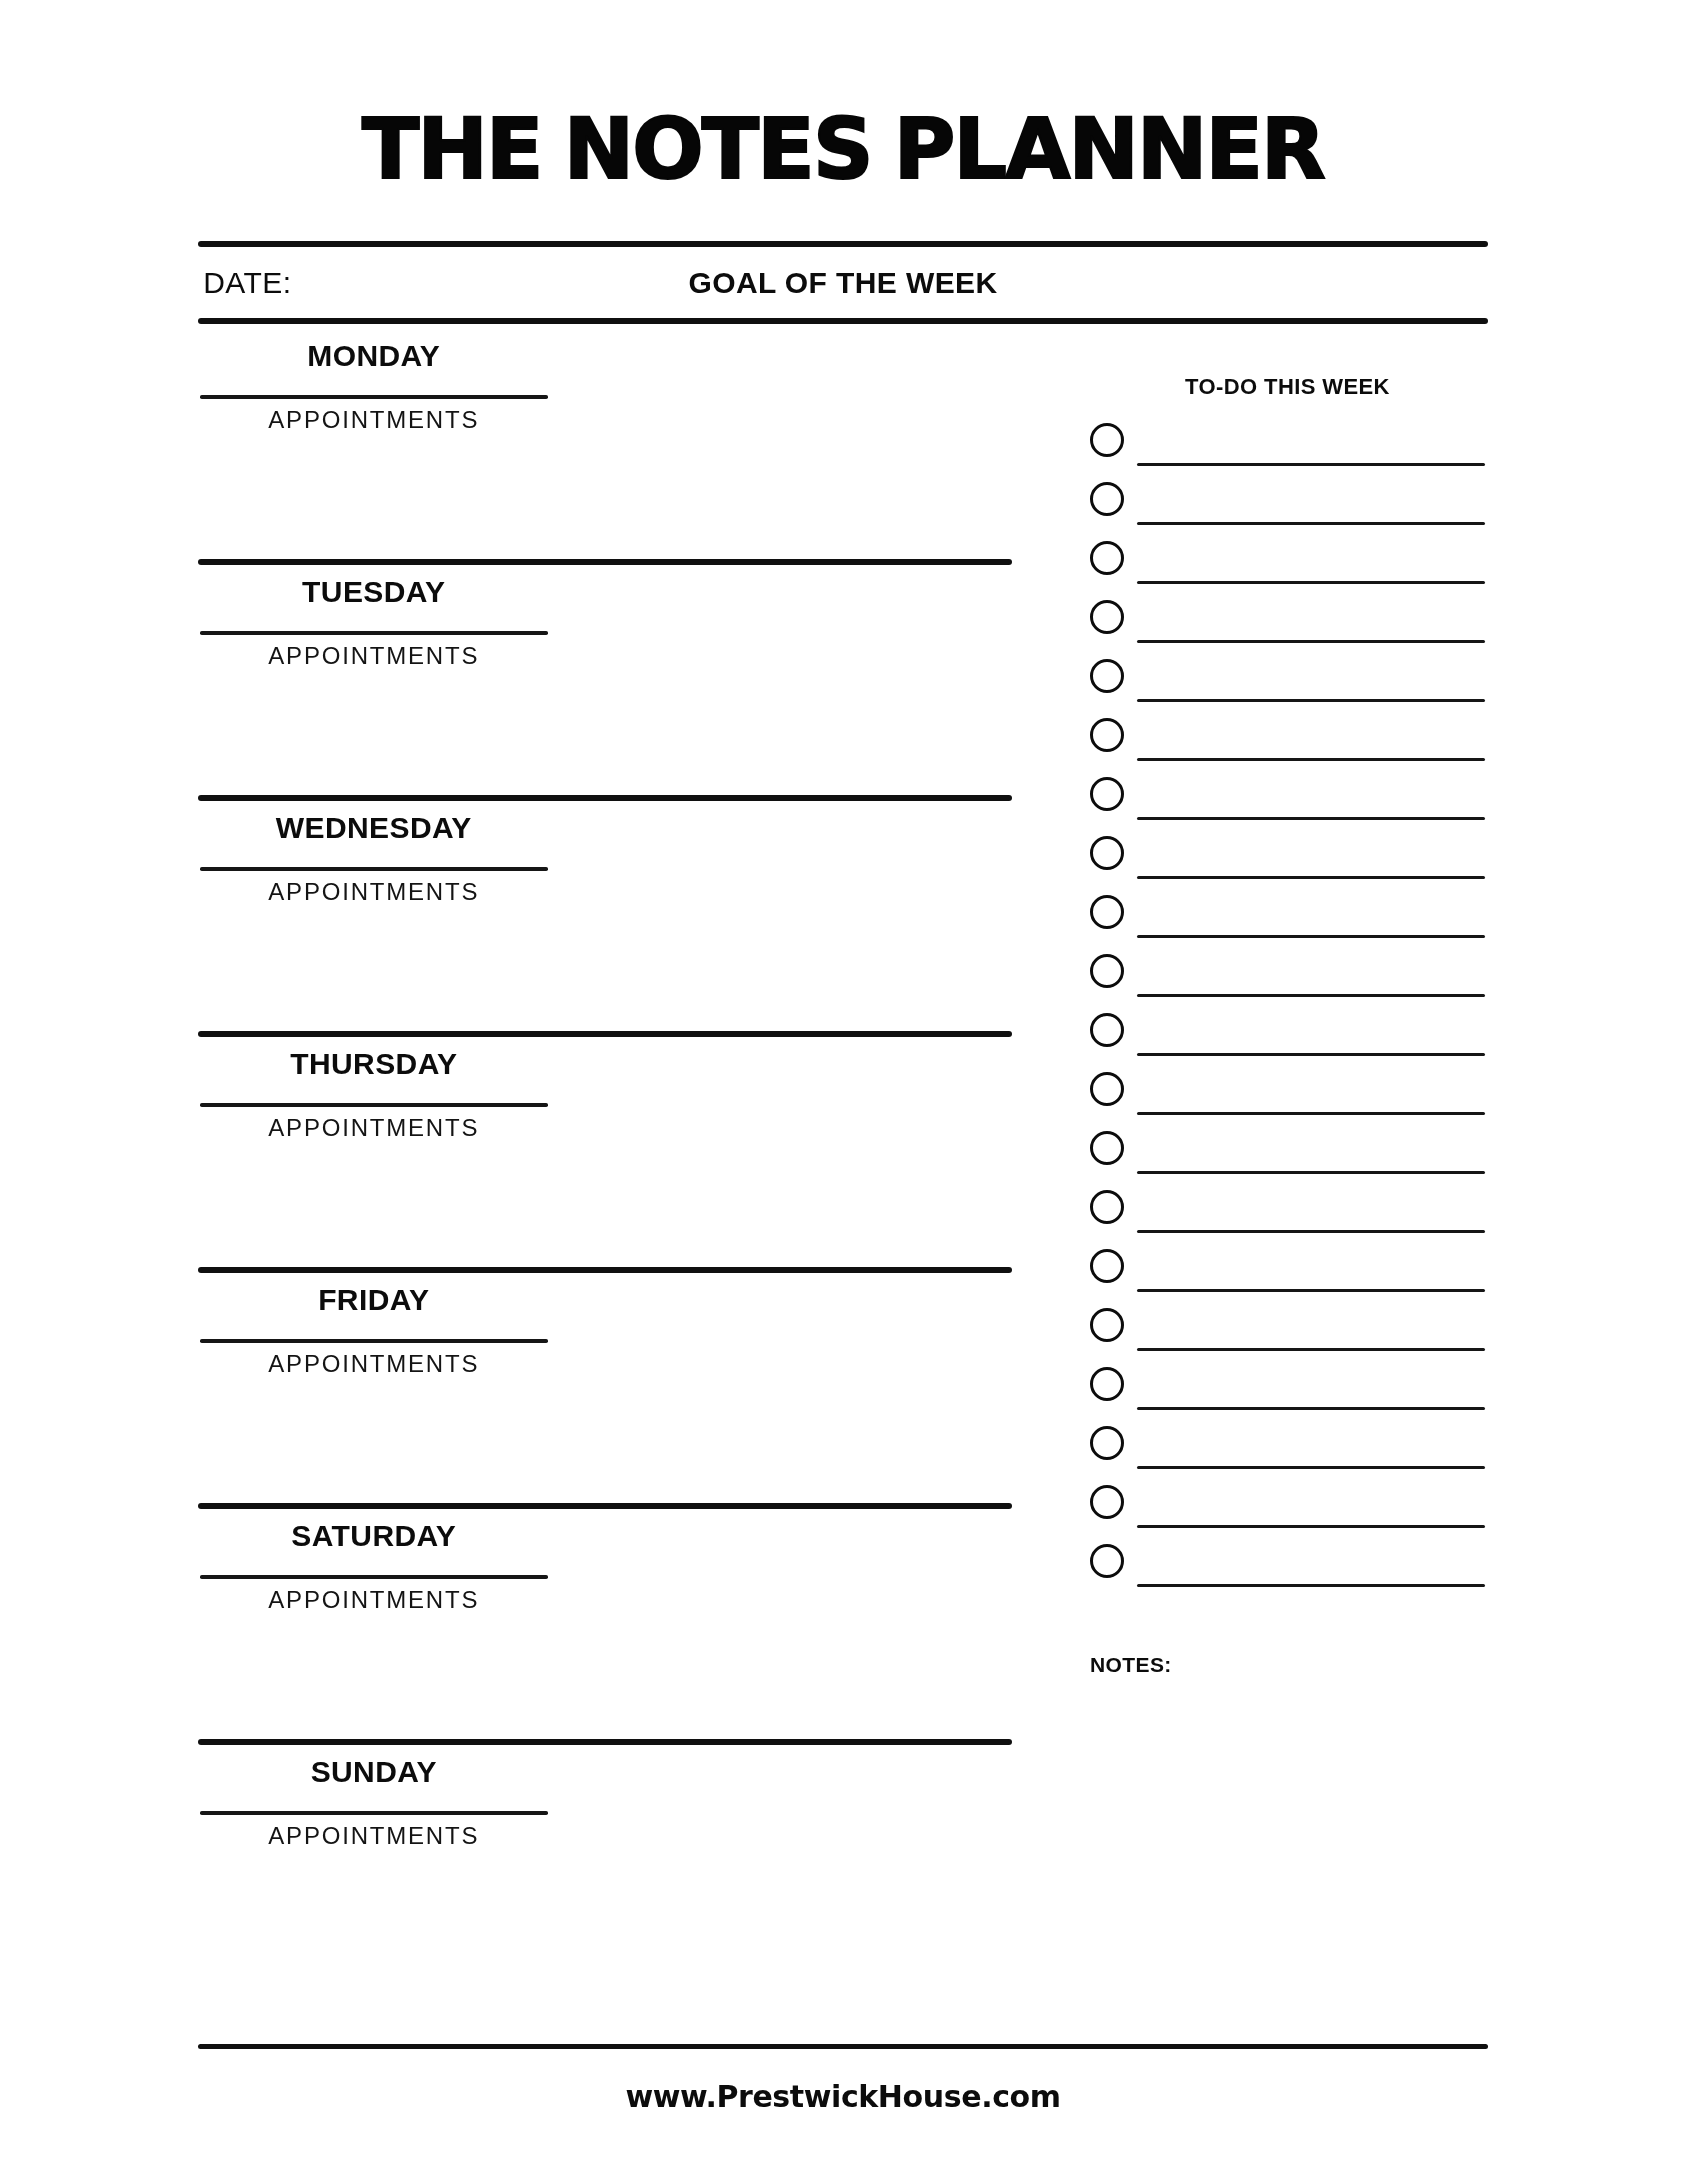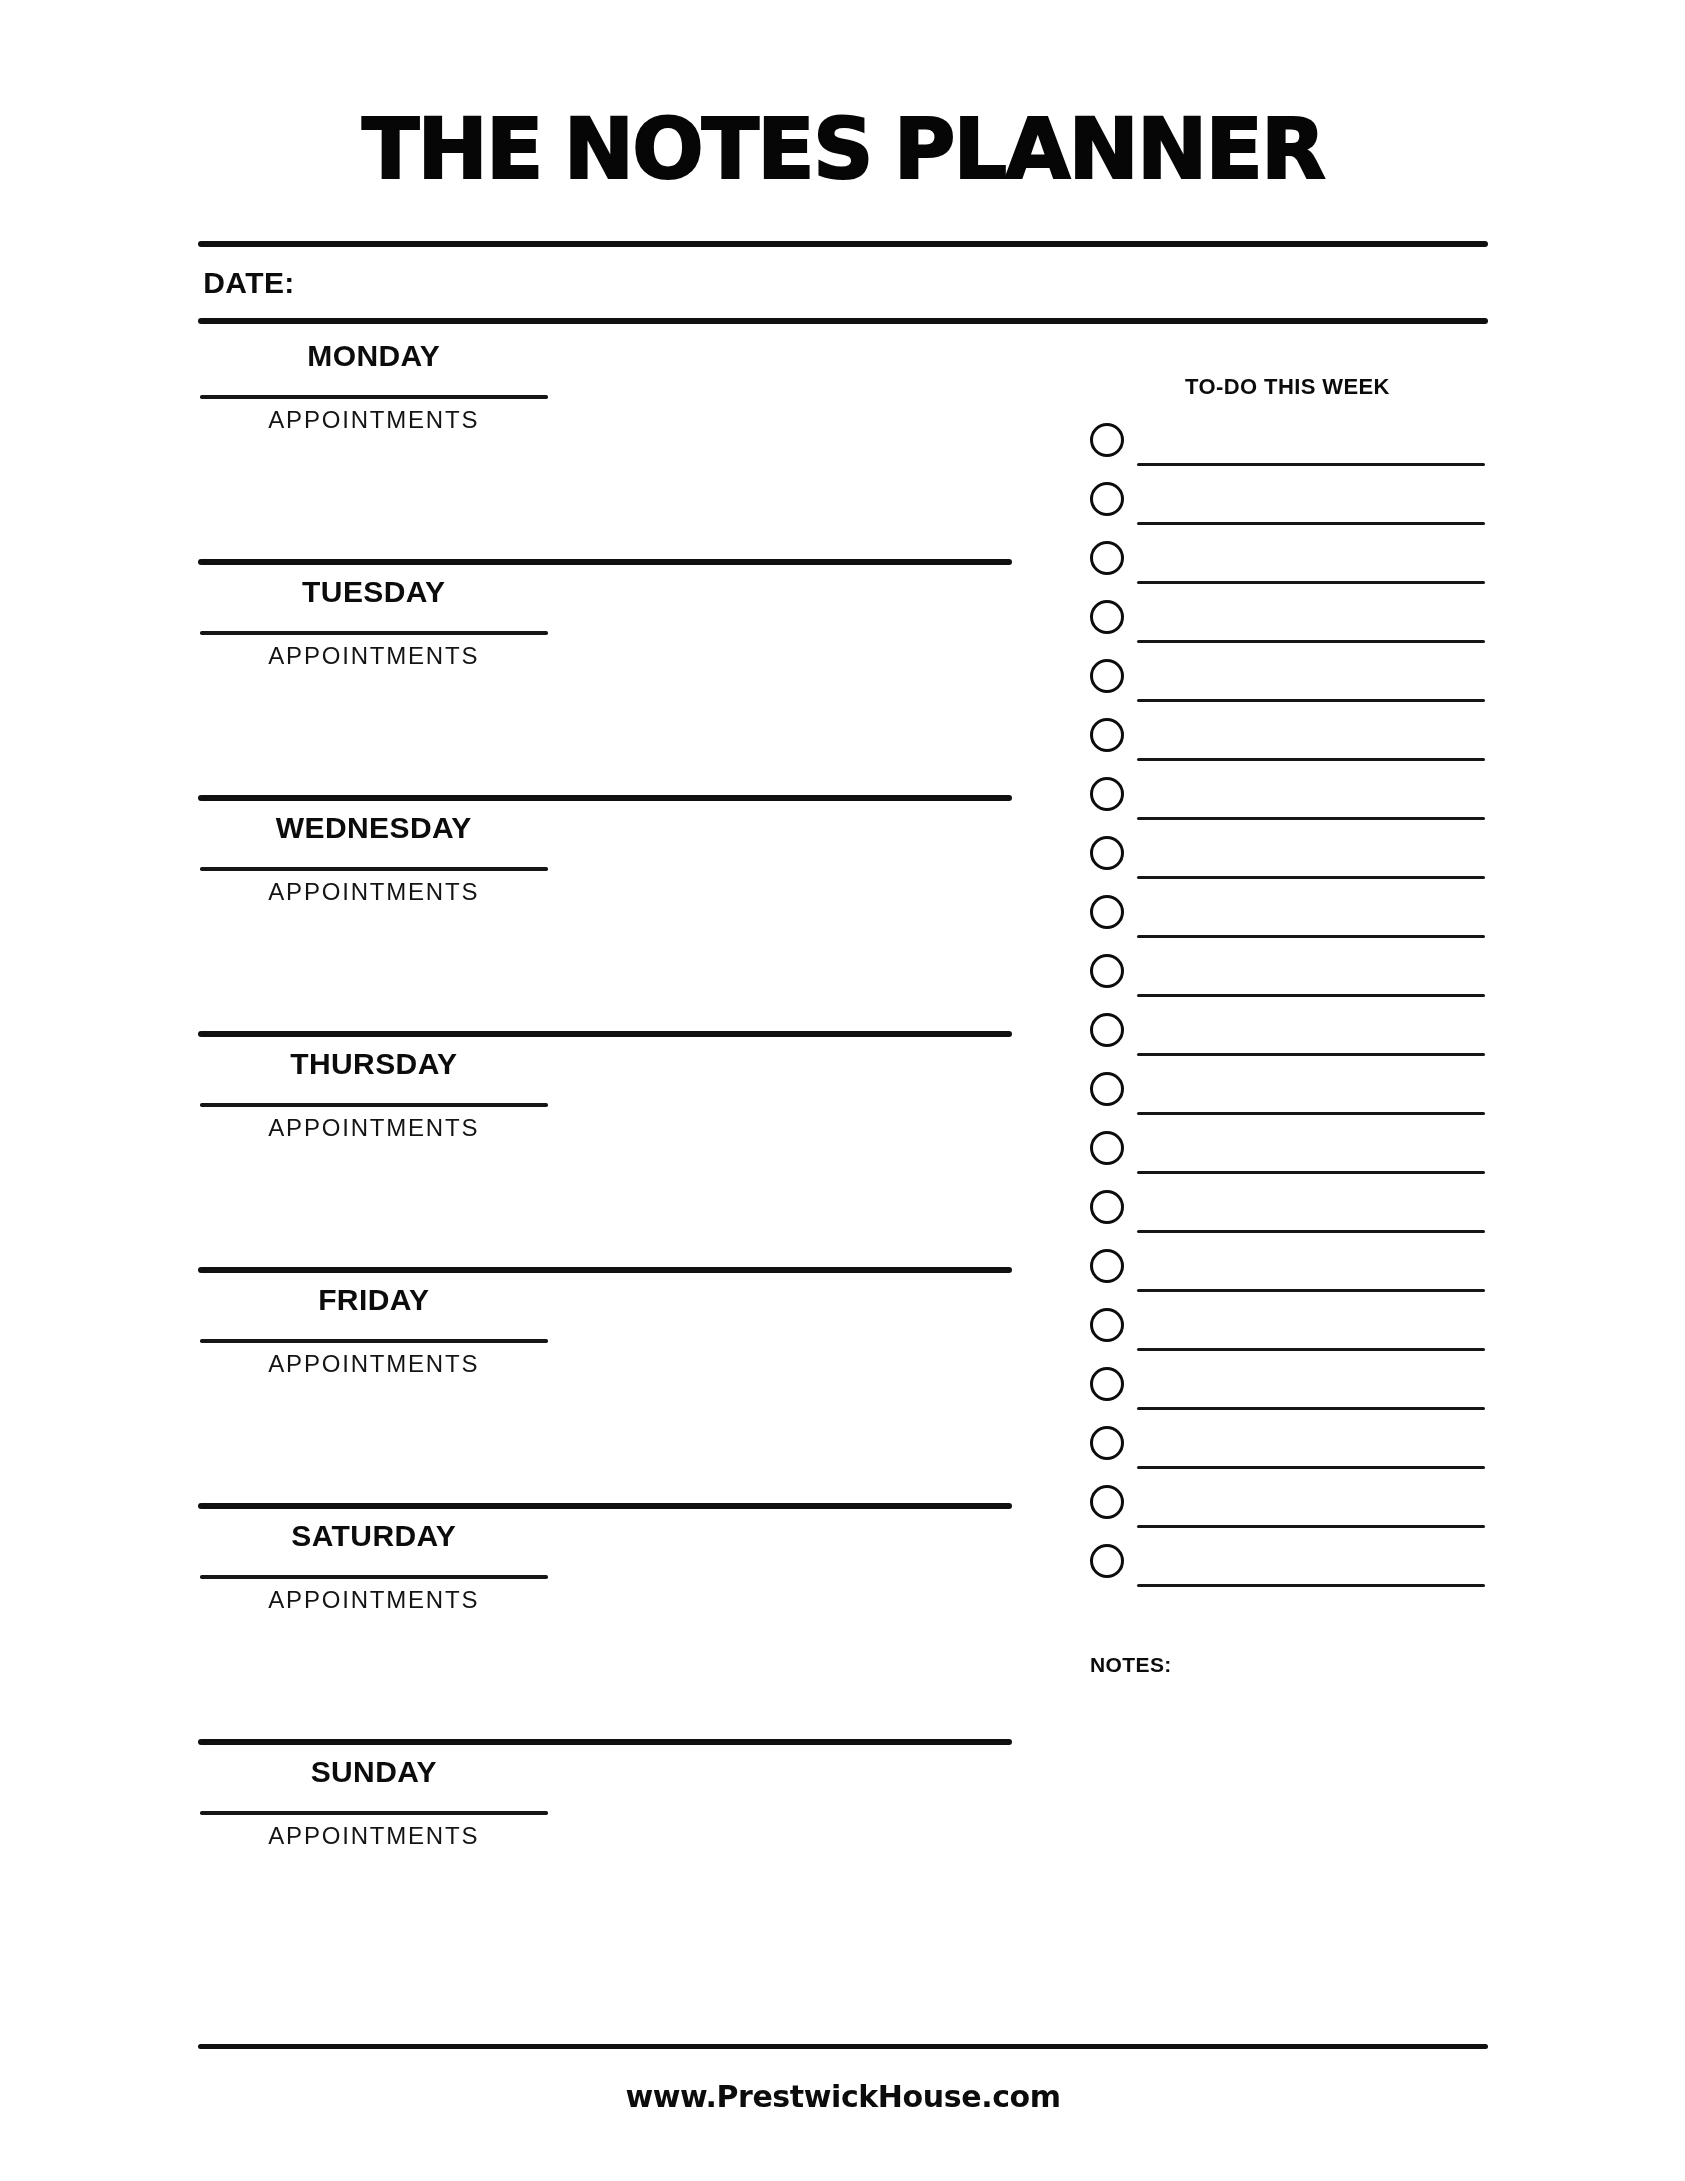--- a/index.html
+++ b/index.html
@@ -42,21 +42,21 @@
 
   
   .header-row {
     position: absolute;
     top: 249px; left: 198px; width: 1290px; height: 68px;
   }
   .date-label {
     position: absolute;
     left: 5.3px; top: 50%;
     transform: translateY(-50%);
-    font-weight: 700; font-size: 30px; line-height: 1;
+    font-weight: 400; font-size: 30px; line-height: 1;
     letter-spacing: 0.4px;
   }
   .goal-label {
     position: absolute;
     left: 0; right: 0; top: 50%;
     transform: translateY(-50%);
     text-align: center;
     font-weight: 700; font-size: 30px; line-height: 1;
     letter-spacing: 0.4px;
   }
@@ -143,20 +143,21 @@
 <body>
 
 <div class="page">
 
   <div class="planner-title">THE NOTES PLANNER</div>
 
   <div class="rule rule-top"></div>
 
   <div class="header-row">
     <div class="date-label">DATE:</div>
+    <div class="goal-label">GOAL OF THE WEEK</div>
   </div>
 
   <div class="rule rule-header"></div>
 
   <div class="days-column">
   <div class="day-section first">
 
     <div class="day-name">MONDAY</div>
     <div class="day-underline"></div>
     <div class="appointments-label">APPOINTMENTS</div>

